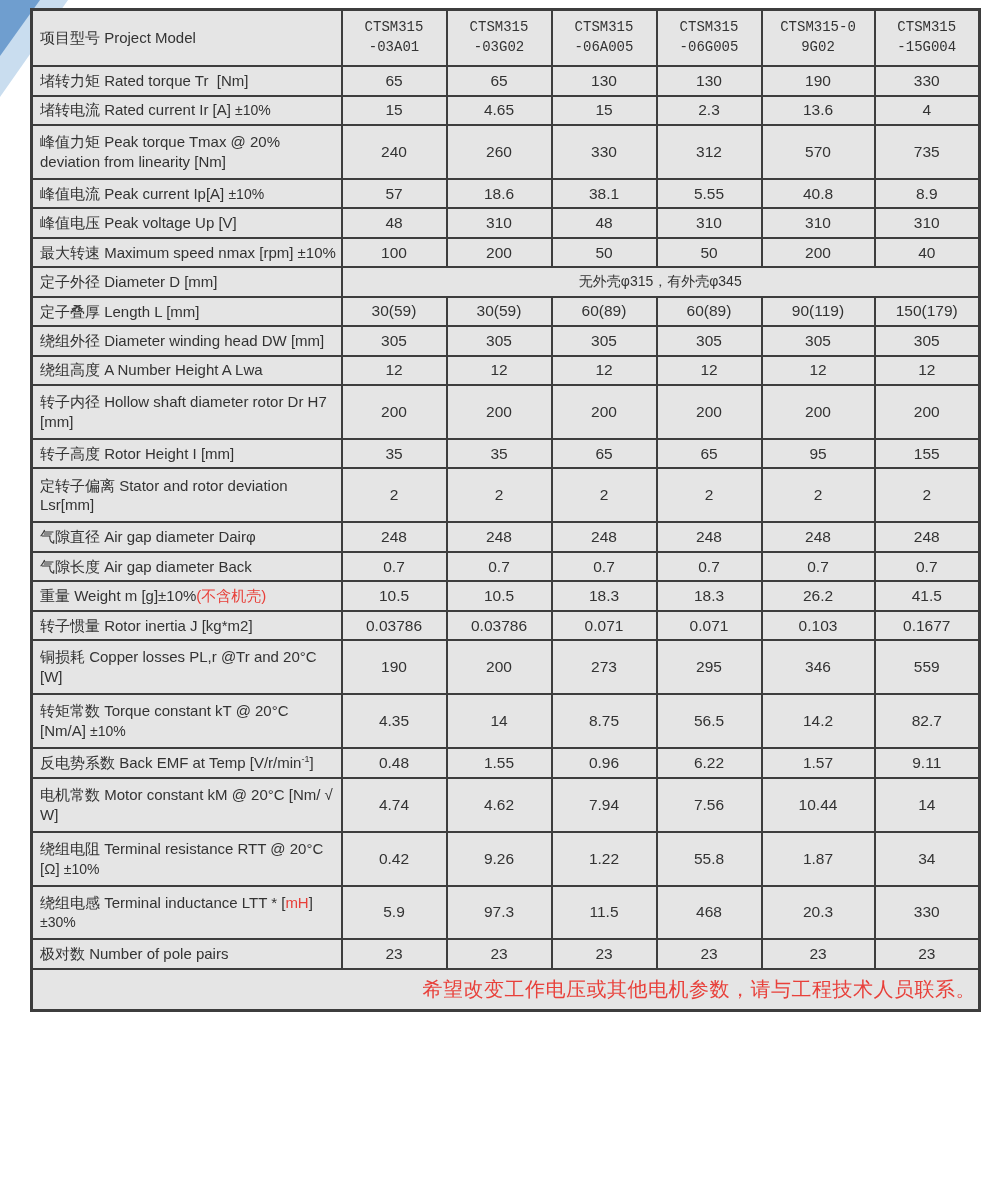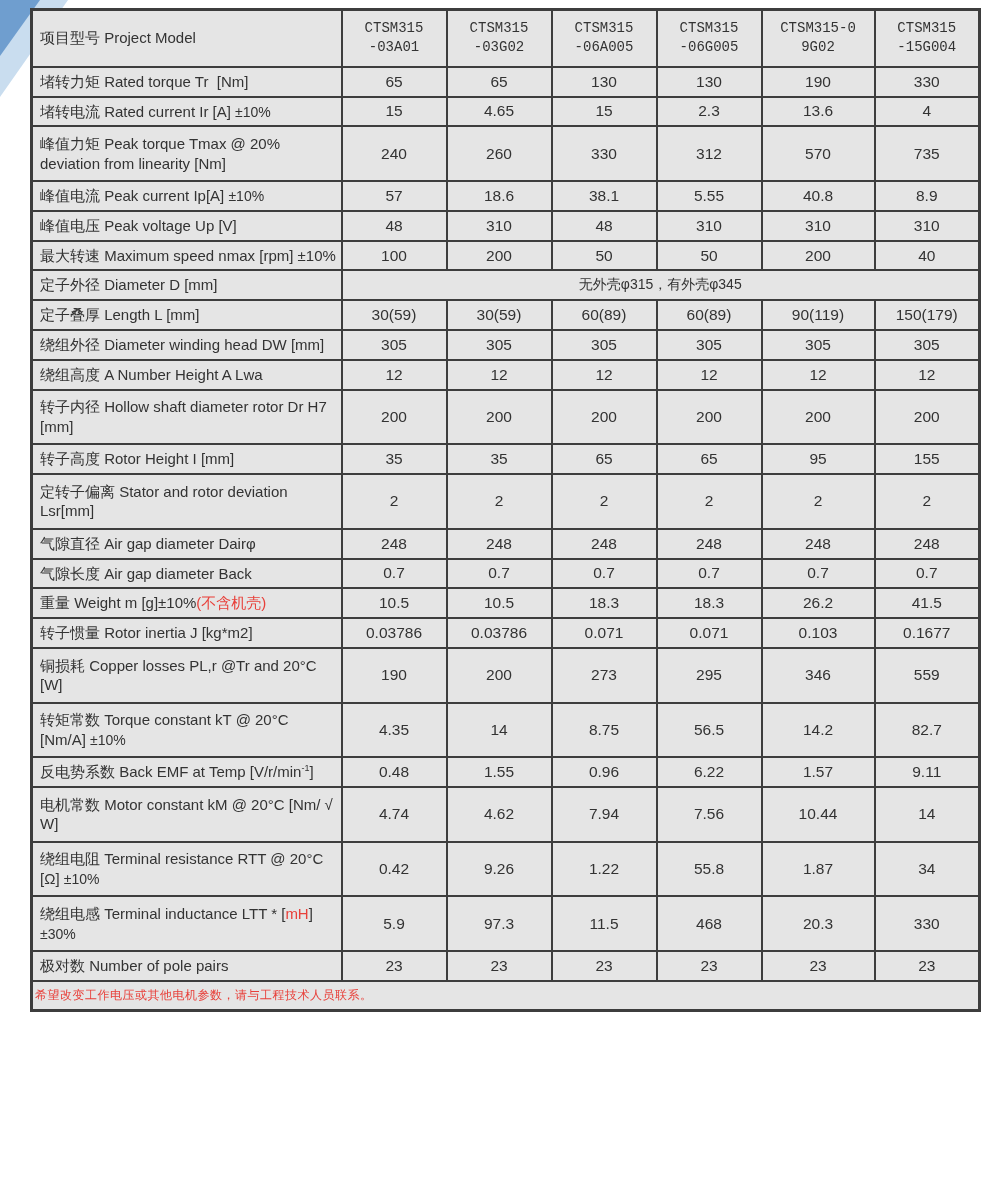--- a/index.html
+++ b/index.html
@@ -33,22 +33,22 @@
   .model-cell{
     text-align:center;vertical-align:middle;
     font-size:14px;line-height:1.4;white-space:pre-line;padding:2px 1px;font-family:Liberation Mono, monospace;
   }
   .value-cell{
     text-align:center;vertical-align:middle;
     font-size:15.5px;padding:1px 2px;
   }
   .merged-cell{font-size:14px;}
   .footer-cell{
-    text-align:left;vertical-align:middle;
-    color:var(--red);font-size:12px;padding:2px;letter-spacing:0.5px;
+    text-align:right;vertical-align:middle;
+    color:var(--red);font-size:20px;padding:2px;letter-spacing:0.5px;
   }
   .lp-small{font-size:14px;}
   .lp-red{color:var(--red);}
   sup.lp-sup{font-size:9px;line-height:0;}
 </style>
 </head>
 <body>
 
 <div class="tri tri-light"></div>
 <div class="tri tri-dark"></div>

